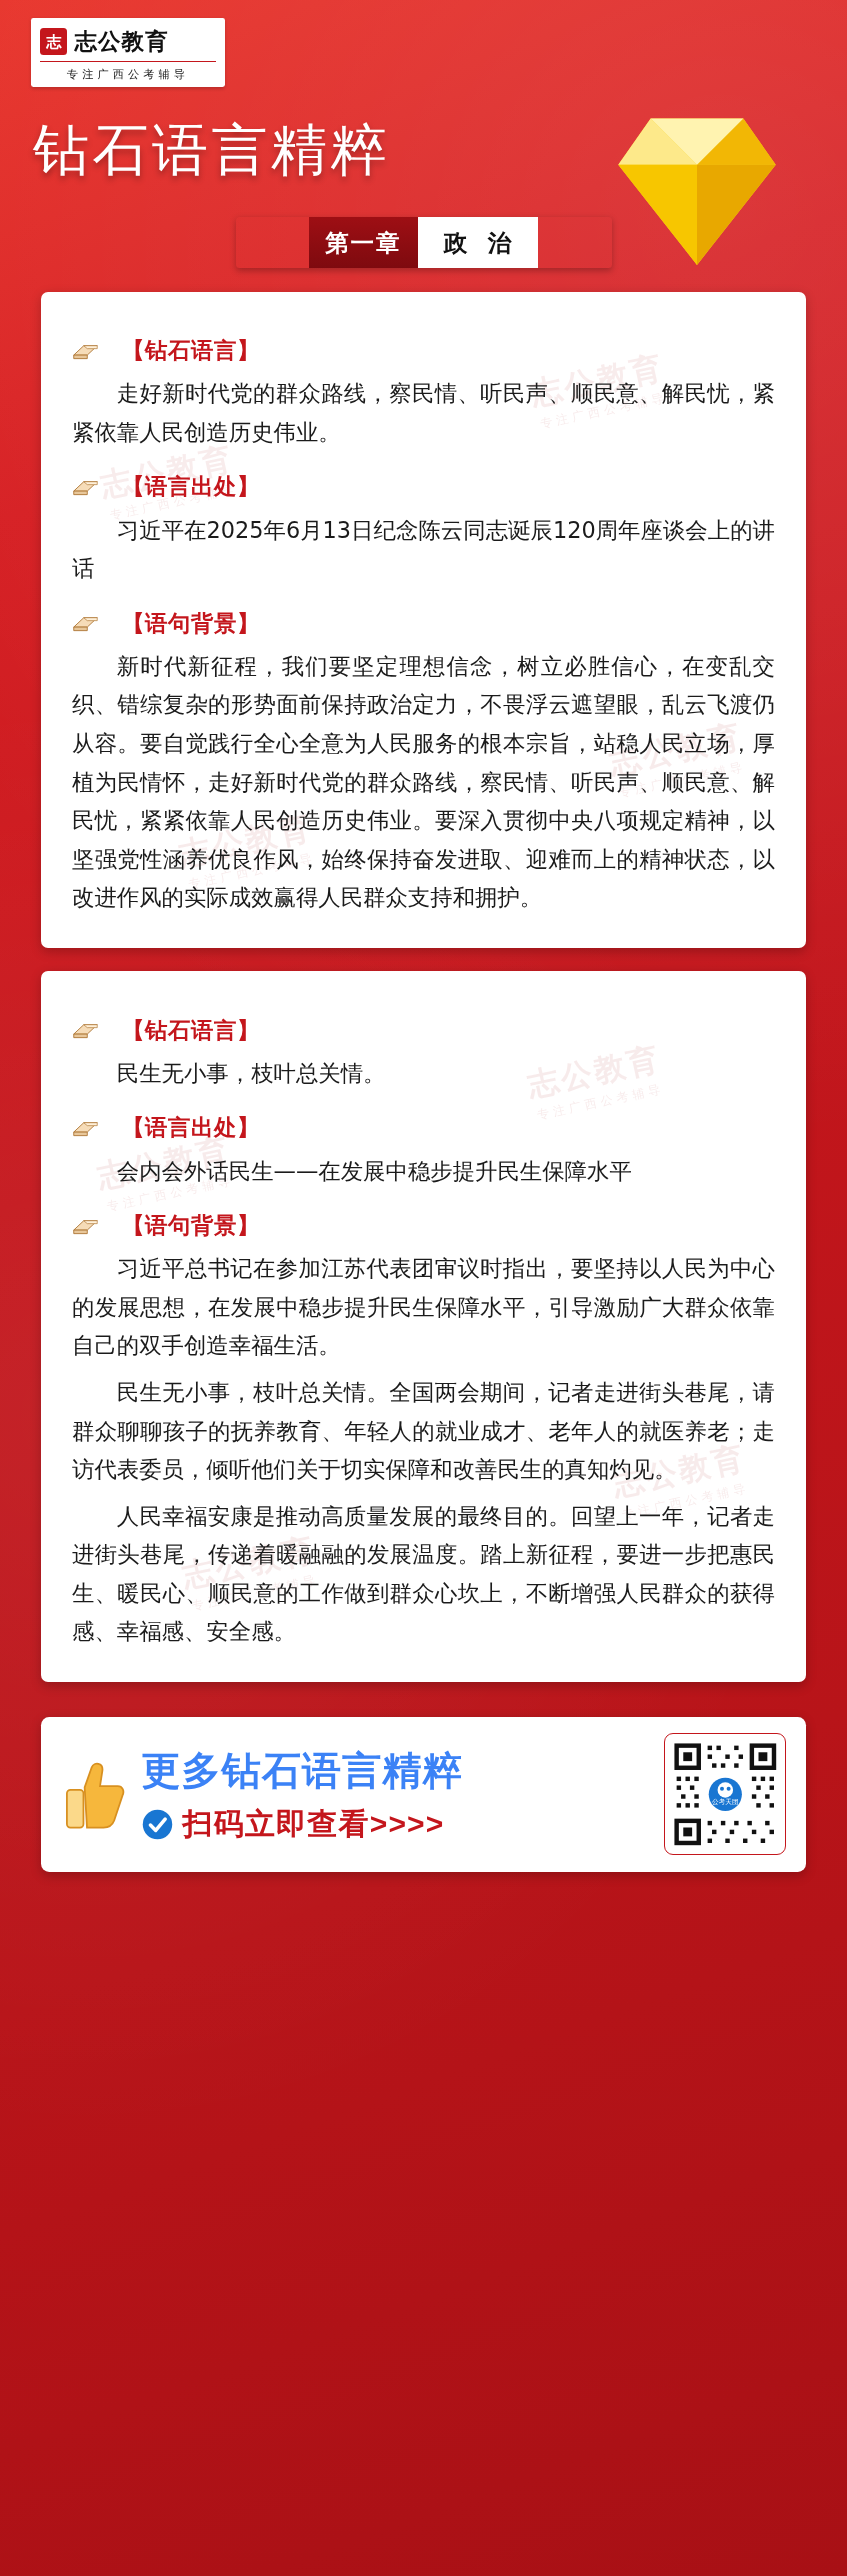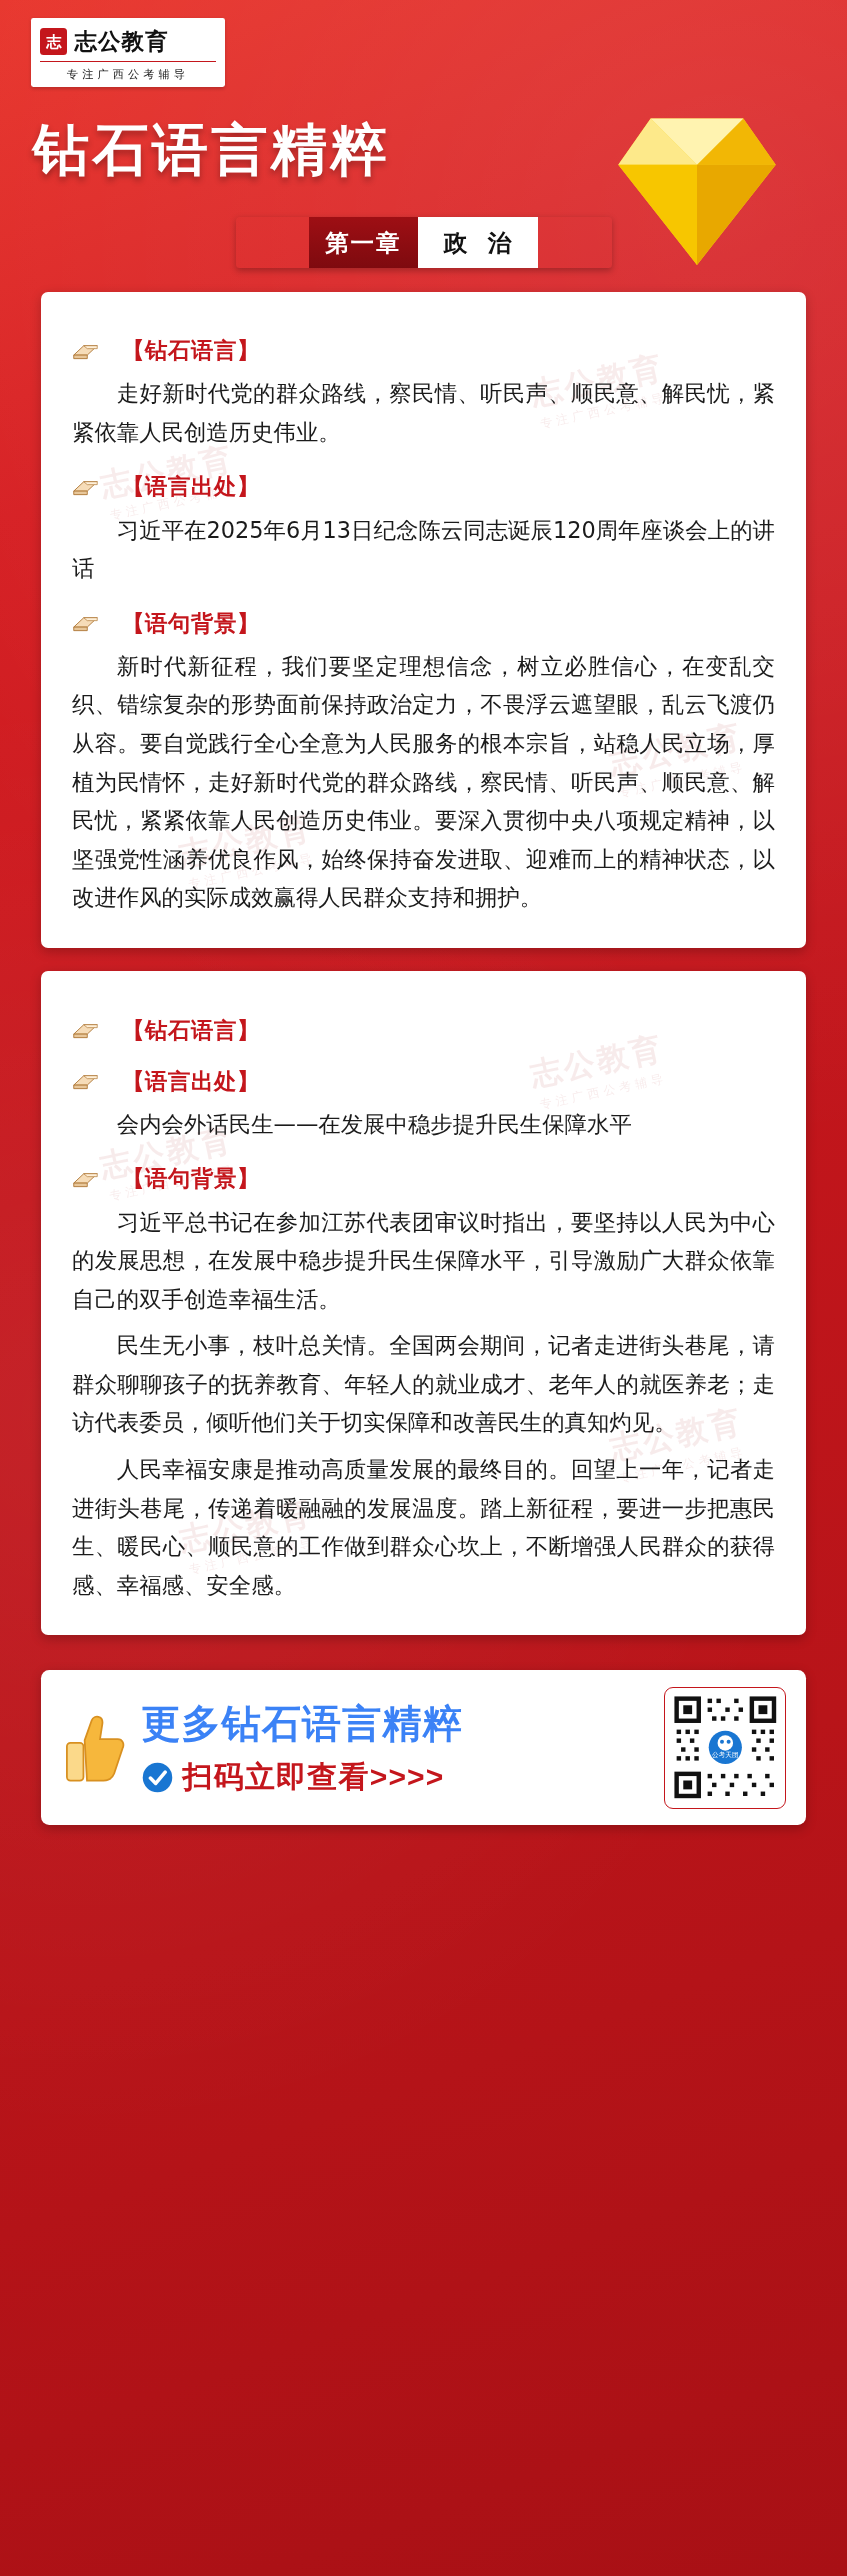--- a/index.html
+++ b/index.html
@@ -61,21 +61,21 @@
     display:inline-block;
     background: linear-gradient(180deg,#a61217 0%, #8e0d12 100%);
     color:#ffffff;
     font-size:27px; font-weight:bold; letter-spacing:1.8px;
     padding:9.4px 21px 9.4px 17.6px;
     border-radius:2.4px;
     box-shadow: 0 1.8px 0 rgba(0,0,0,0.18);
   }
   .title-main{
     margin-top:13px;
-    font-size:56px; font-weight:bold; color:#ffffff; letter-spacing:3.5px;
+    font-size:56px; font-weight:normal; color:#ffffff; letter-spacing:3.5px;
     text-shadow: 0 3.5px 5.9px rgba(0,0,0,0.30);
     font-family:"DejaVu Sans","Liberation Sans",sans-serif;
   }
   .diamond{
     position:absolute; right:53px; top:-13px; width:194px; height:176px;
     pointer-events:none;
   }
 
   
   .chapter{
@@ -246,20 +246,21 @@
 
     <div class="sect">
       <div class="sect-head">
         <svg class="scroll-icon" viewBox="0 0 46 34">
           <path d="M3 24 L20 8 L43 8 L26 24 Z" fill="#f6dcb8" stroke="#b07a3a" stroke-width="1.6"></path>
           <path d="M3 24 L26 24 L26 30 L3 30 Z" fill="#e8c79a" stroke="#b07a3a" stroke-width="1.6"></path>
           <path d="M20 8 L43 8 L43 13 L26 13 Z" fill="#fff0d8" stroke="#b07a3a" stroke-width="1.2"></path>
         </svg>
         <span>【钻石语言】</span>
       </div>
+      <div class="para">民生无小事，枝叶总关情。</div>
     </div>
 
     <div class="sect">
       <div class="sect-head">
         <svg class="scroll-icon" viewBox="0 0 46 34">
           <path d="M3 24 L20 8 L43 8 L26 24 Z" fill="#f6dcb8" stroke="#b07a3a" stroke-width="1.6"></path>
           <path d="M3 24 L26 24 L26 30 L3 30 Z" fill="#e8c79a" stroke="#b07a3a" stroke-width="1.6"></path>
           <path d="M20 8 L43 8 L43 13 L26 13 Z" fill="#fff0d8" stroke="#b07a3a" stroke-width="1.2"></path>
         </svg>
         <span>【语言出处】</span>

